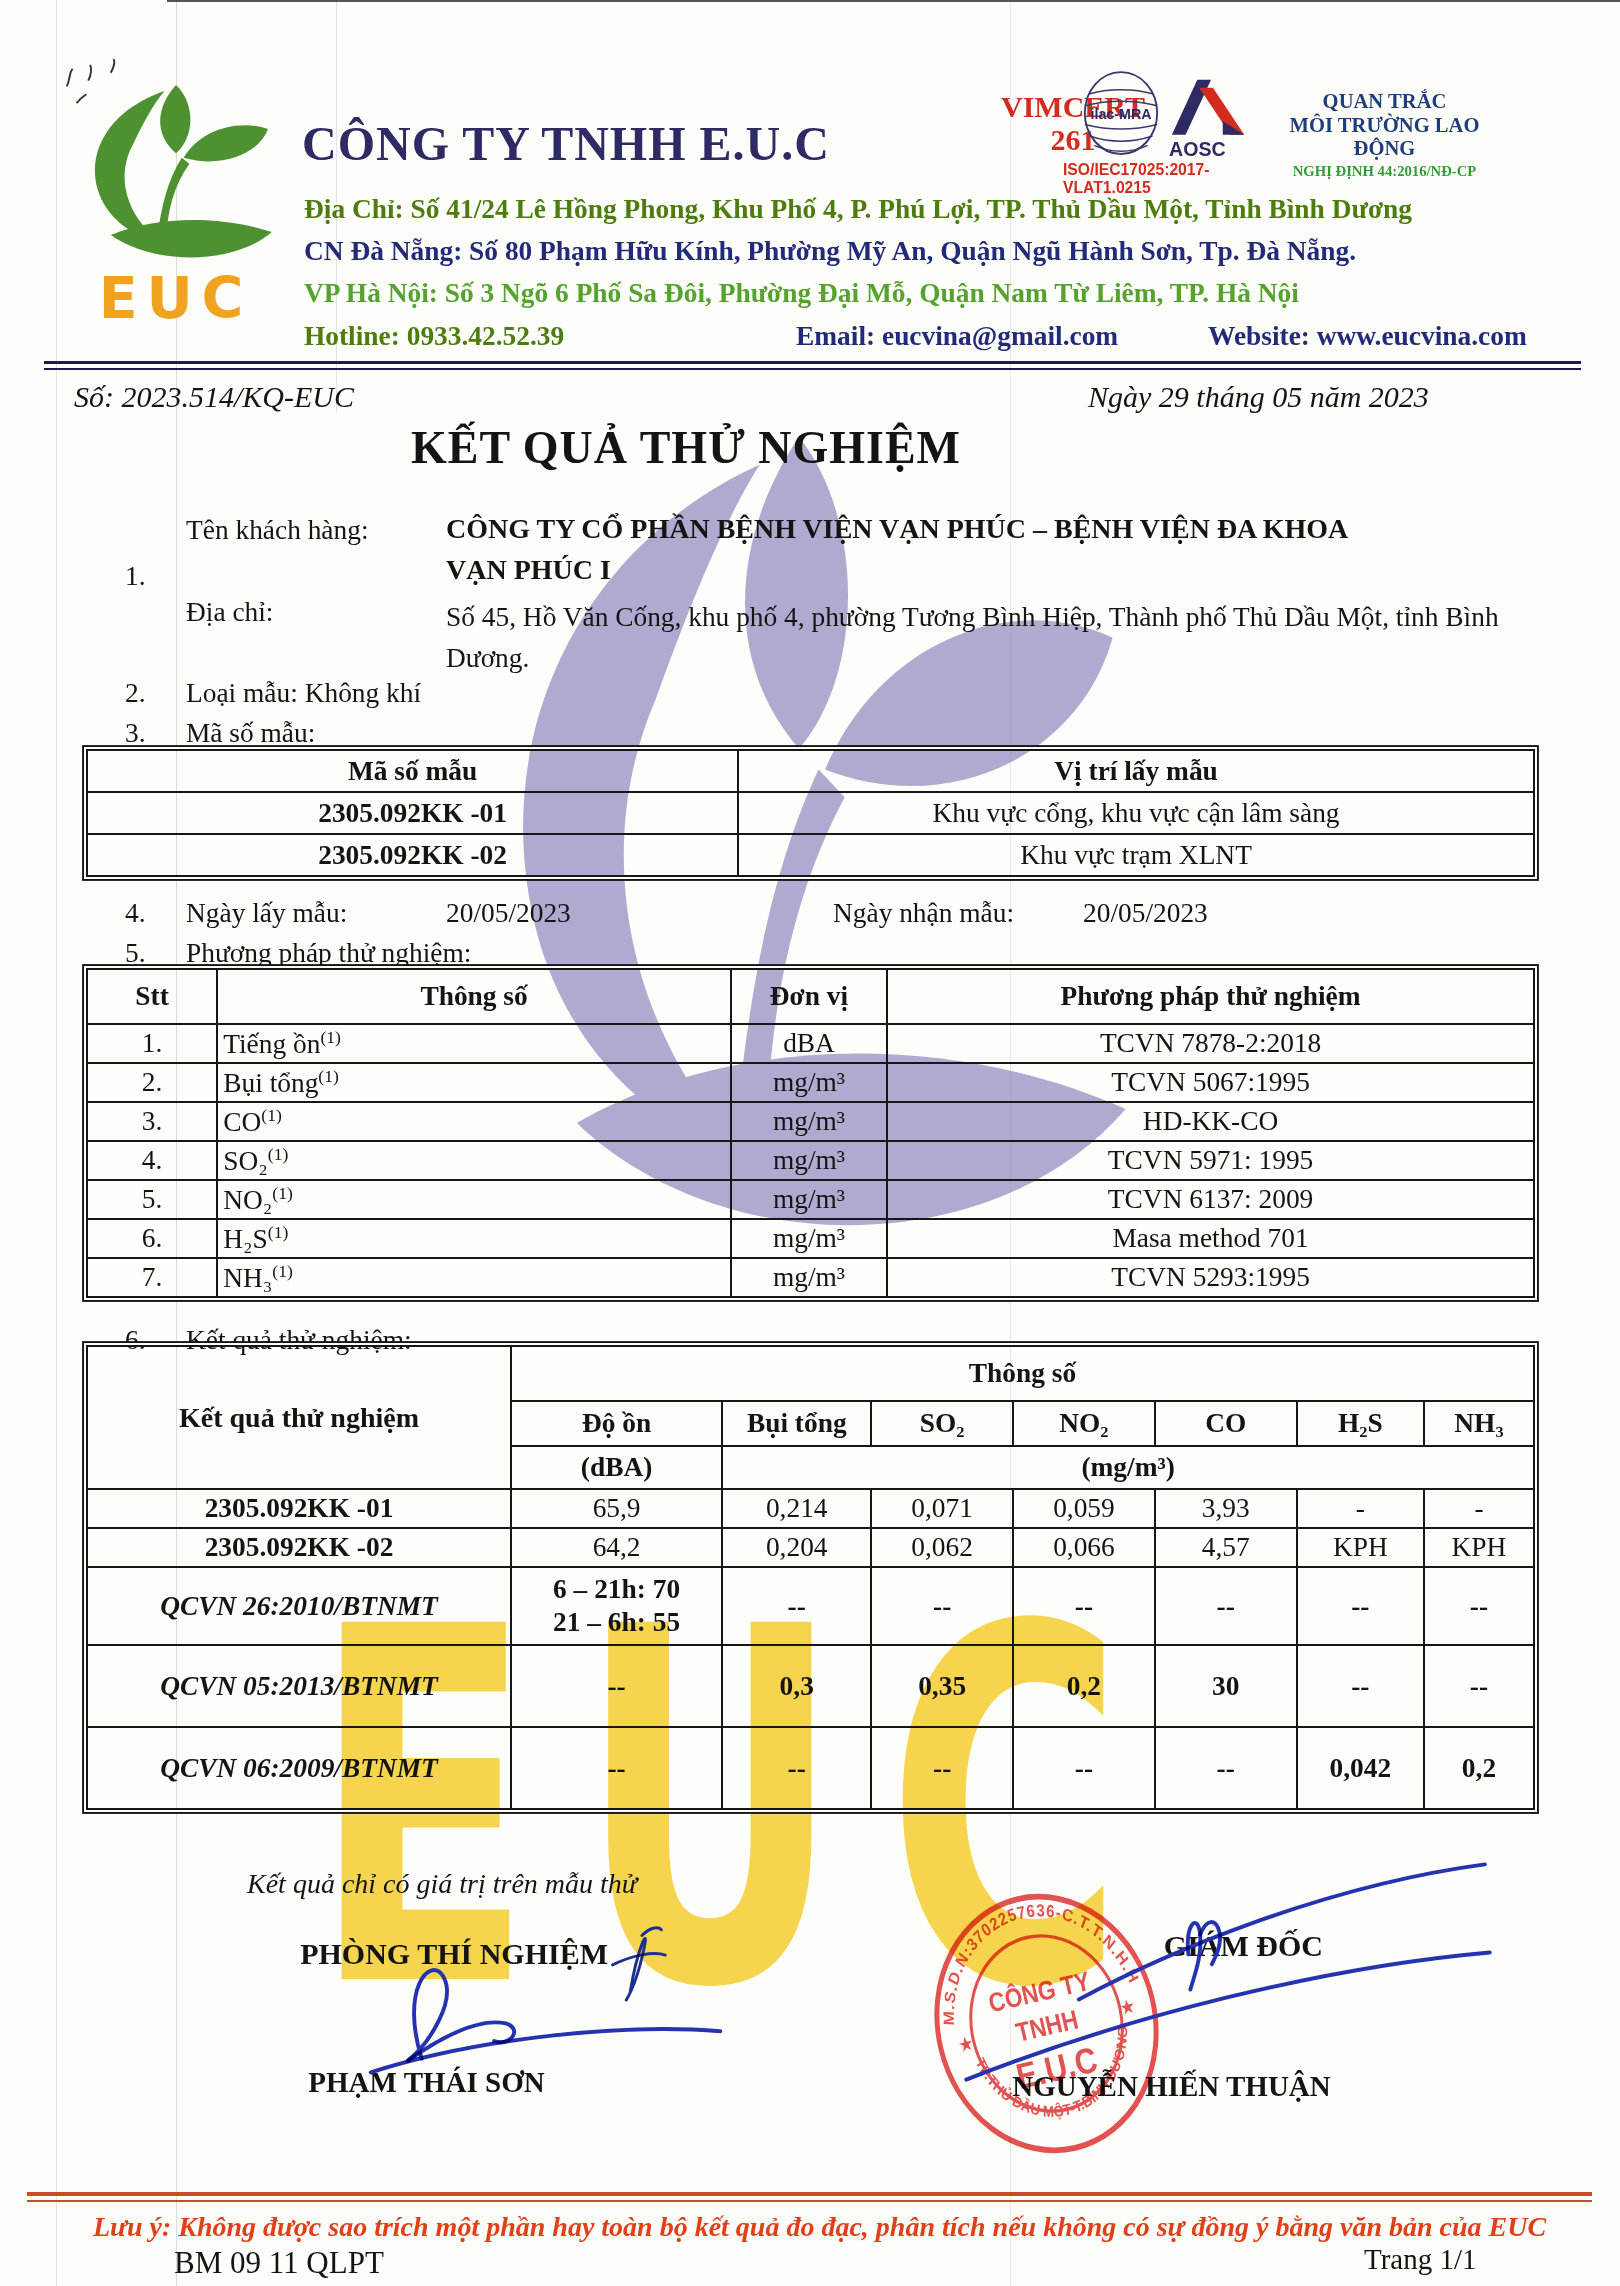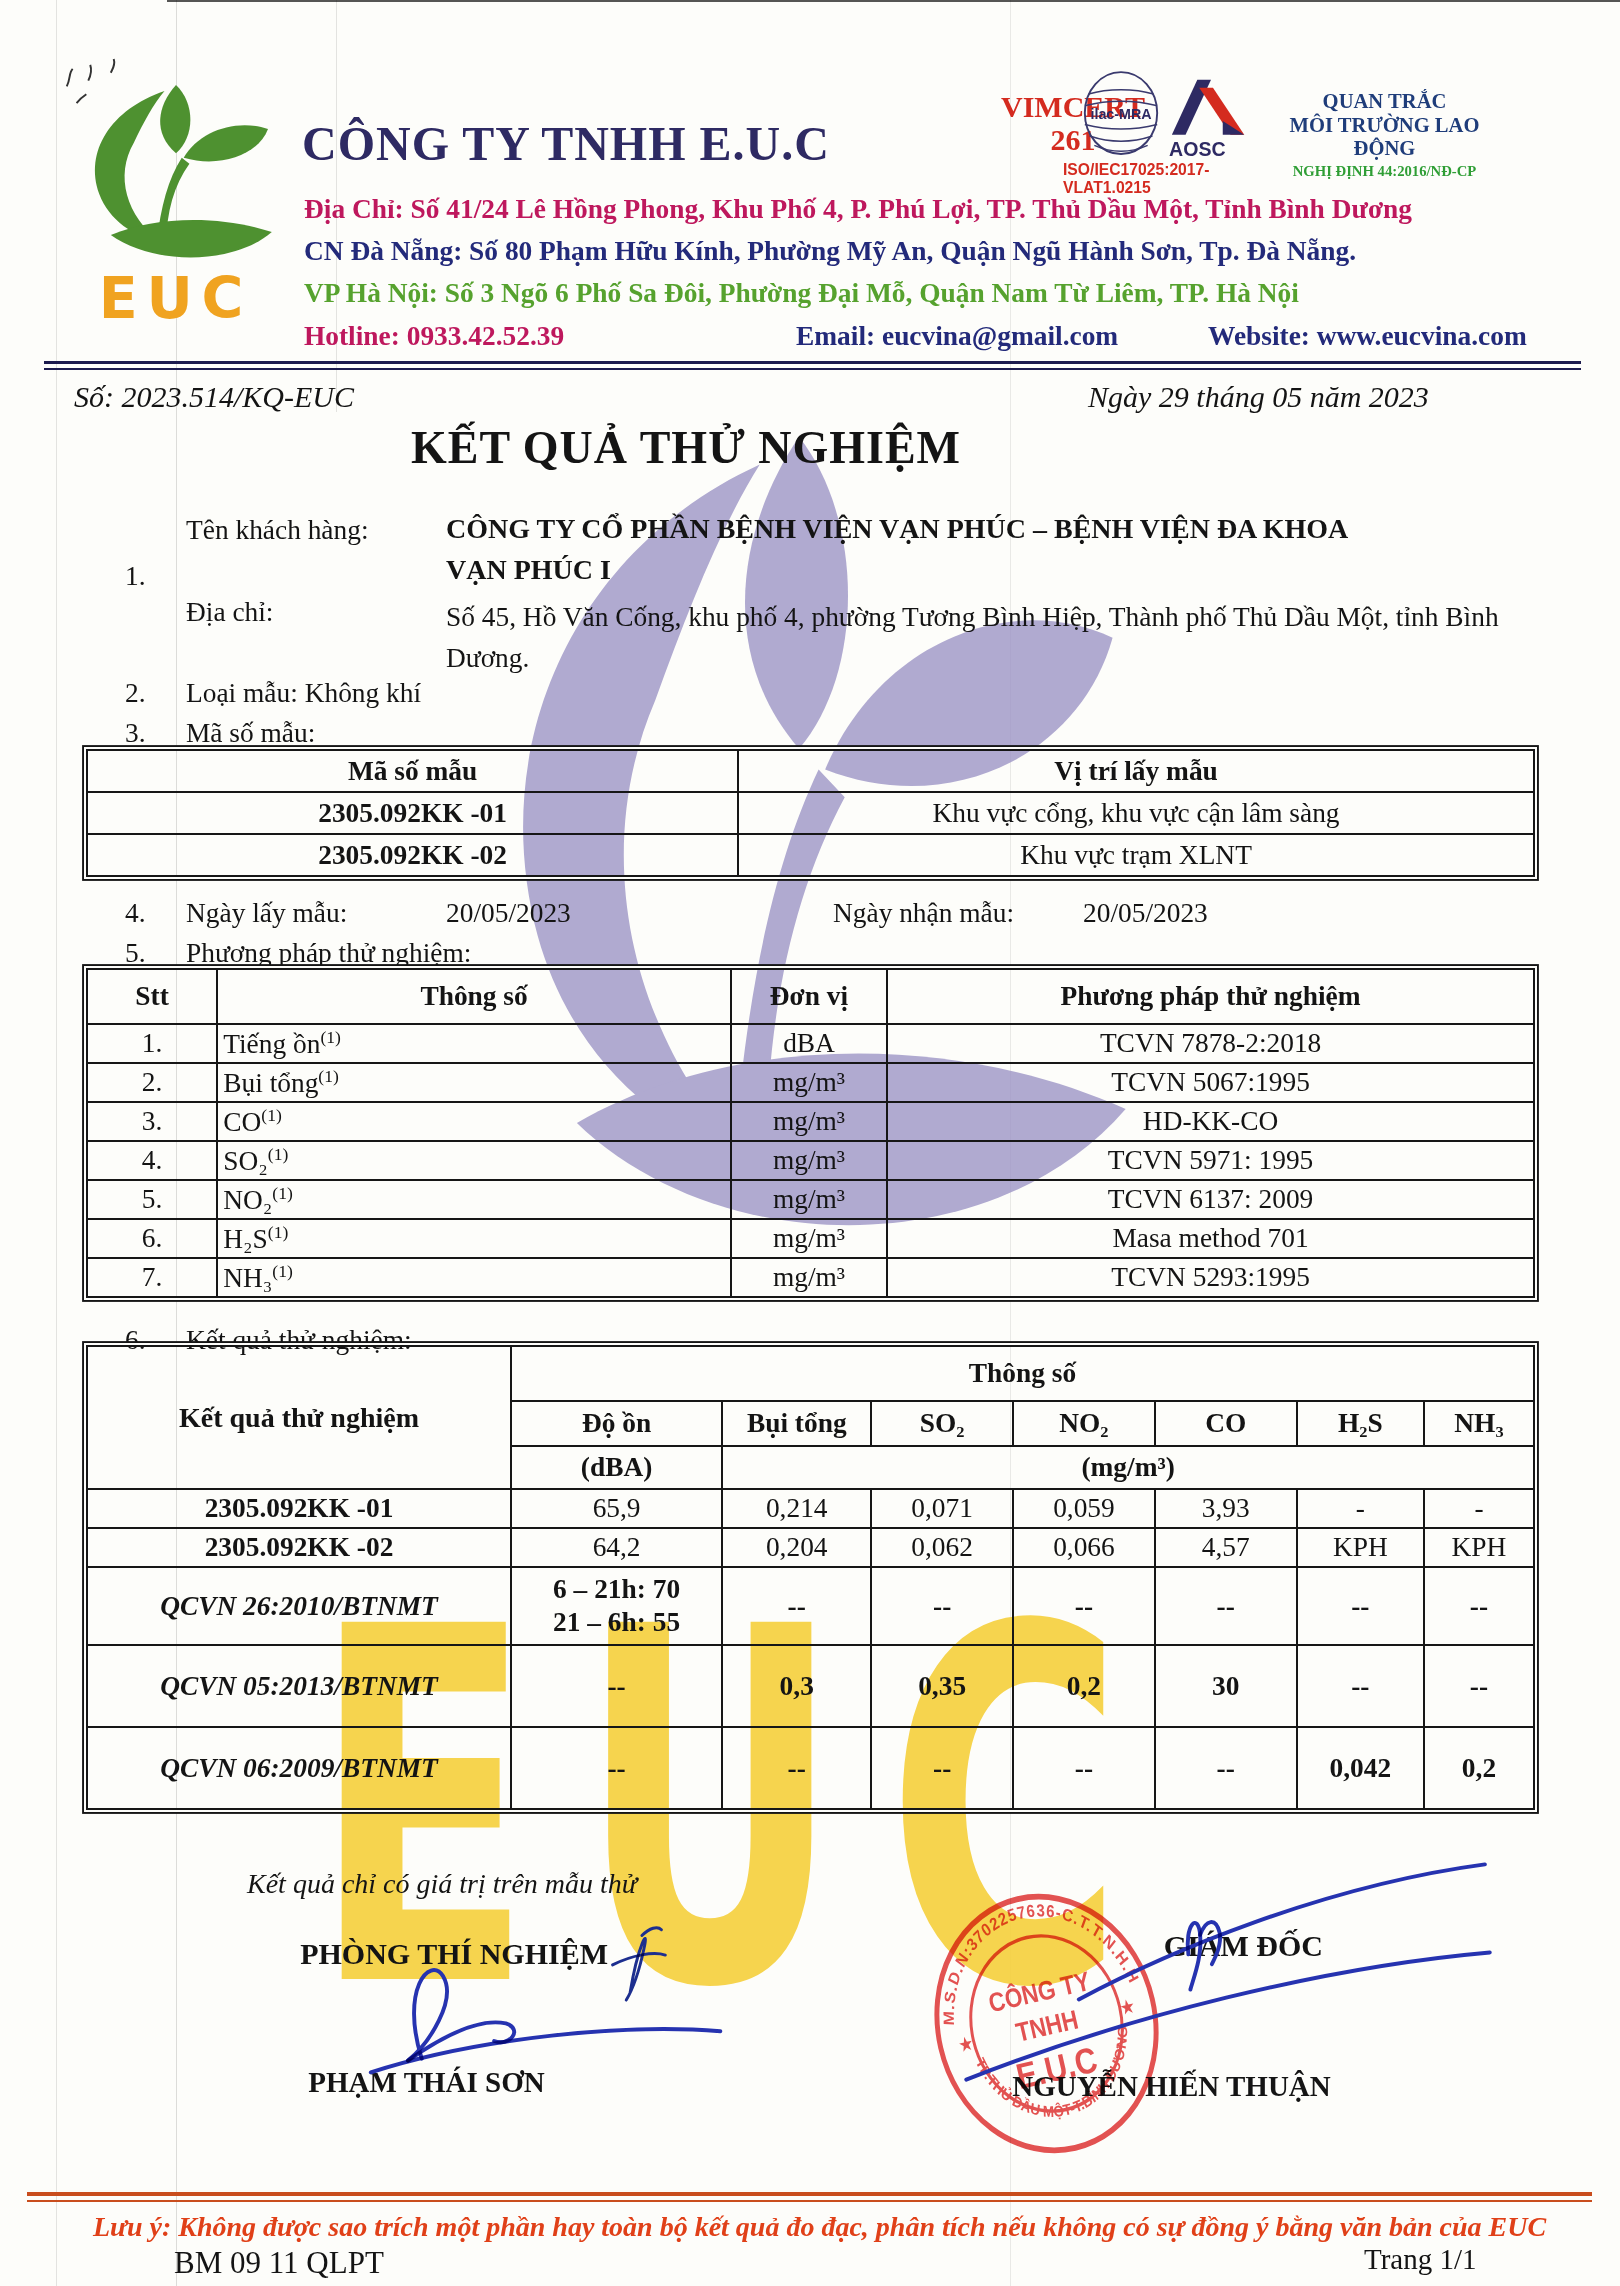--- a/index.html
+++ b/index.html
@@ -20,21 +20,21 @@
   .company{position:absolute;left:302px;top:116px;font-size:48px;font-weight:bold;color:#2e2a63;letter-spacing:1px;}
   .vimcert{position:absolute;left:980px;top:90px;width:186px;text-align:center;
     color:#d42b1f;font-weight:bold;font-size:30px;line-height:33px;}
   .ilac{position:absolute;left:1081px;top:69px;width:80px;height:90px;}
   .aosc{position:absolute;left:1164px;top:74px;width:94px;height:90px;}
   .isoline{position:absolute;left:1063px;top:161px;width:211px;color:#d42b1f;font-weight:bold;font-size:15.7px;font-family:"Liberation Sans",sans-serif;}
   .montr{position:absolute;left:1272px;top:90px;width:225px;text-align:center;font-weight:bold;}
   .montr .l1,.montr .l2{color:#1f3d7a;font-size:20.6px;line-height:23.5px;}
   .montr .l3{color:#2f9e35;font-size:14.7px;line-height:21.6px;}
   .addr{position:absolute;left:304px;font-weight:bold;font-size:27.4px;white-space:nowrap;}
-  .addr-red{color:#be185d}.addr-navy{color:#232a7a}.addr-green{color:#56a22e}
+  .addr-red{color:#4d7c0f}.addr-navy{color:#232a7a}.addr-green{color:#56a22e}
   .hdr-rule{position:absolute;left:44px;top:361px;width:1537px;height:3.9px;
     border-top:3.9px solid #1c1b4e;border-bottom:2px solid #1c1b4e;}
   
   .docnum{position:absolute;left:74px;top:380px;font-style:italic;font-size:30px;}
   .docdate{position:absolute;left:1088px;top:380px;font-style:italic;font-size:30px;}
   .title{position:absolute;left:0;top:421px;width:1372px;text-align:center;
     font-size:46px;font-weight:bold;letter-spacing:1px;}
   .bodytxt{font-size:27.4px;}
   
   .tbl{position:absolute;border-collapse:collapse;table-layout:fixed;background:transparent;

